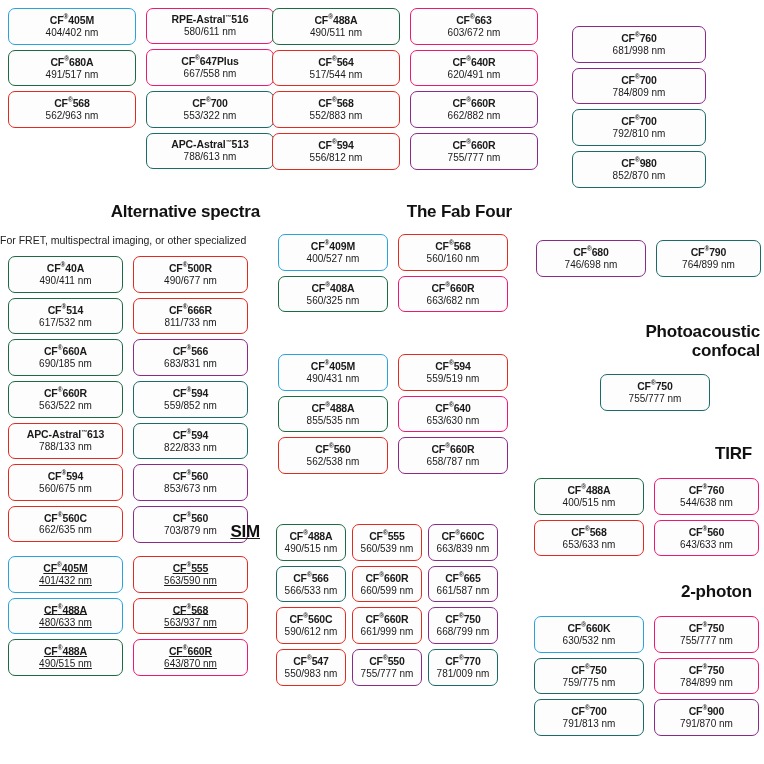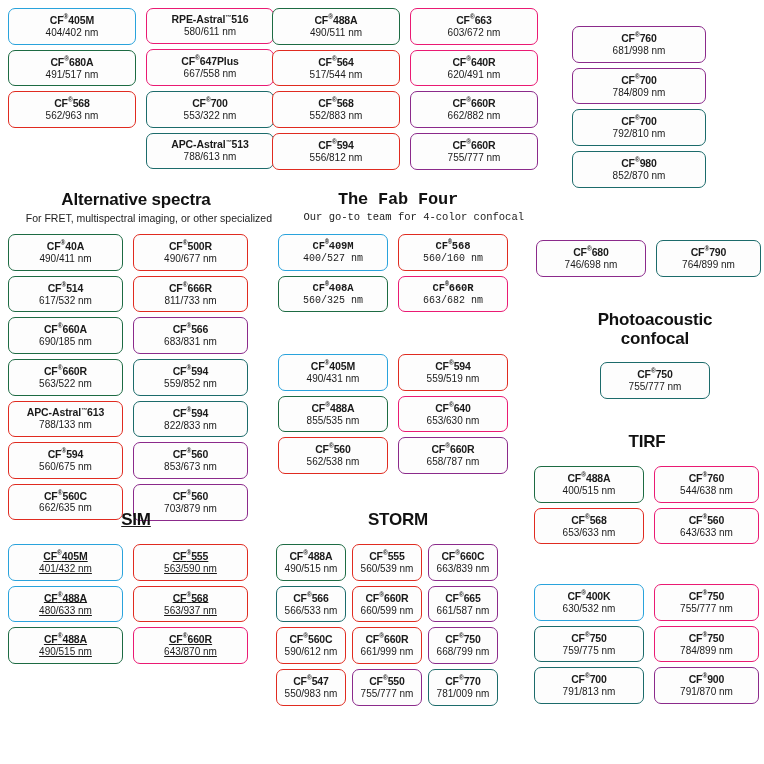--- a/index.html
+++ b/index.html
@@ -61,28 +61,28 @@
   .c-green   { border-color: #1d6b43; }
   .c-teal    { border-color: #1c6b6b; }
   .c-red     { border-color: #e02b20; }
   .c-magenta { border-color: #ea1a73; }
   .c-purple  { border-color: #8b2a8b; }
 
   
   .sec-title {
     font-size: 17px;
     font-weight: bold;
-    text-align: center;
+    text-align: right;
     letter-spacing: -0.2px;
-    margin: 0;
+    margin: 12px;
     color: #111;
   }
   .sec-sub {
     font-size: 10.5px;
-    text-align: right;
+    text-align: left;
     margin: 2px 0 0 0;
     color: #222;
     font-weight: normal;
   }
   .sec-title.two-line { line-height: 1.12; }
 
   
   .block { position: absolute; }
   .cols { display: flex; gap: 10px; }
   .col  { display: flex; flex-direction: column; }
@@ -259,23 +259,22 @@
             <div class="spec">853/673 nm</div>
           </div>
           <div class="chip c-purple">
             <div class="name"><span>CF</span><span class="reg">®</span><span>560</span></div>
             <div class="spec">703/879 nm</div>
           </div>
         </div>
     </div>
   </div>
 
-  <div class="block" style="left:272px; top:190px; width:252px;font-family:Liberation Mono, monospace;">
+  <div class="block" style="left:272px; top:190px; width:252px;">
     <h2 class="sec-title">The Fab Four</h2>
-    <p class="sec-sub">Our go-to team for 4-color confocal</p>
     <div class="cols" style="margin-top:11px; padding-left:6px;">
       <div class="col w-110">
           <div class="chip c-blue">
             <div class="name"><span>CF</span><span class="reg">®</span><span>409M</span></div>
             <div class="spec">400/527 nm</div>
           </div>
           <div class="chip c-green">
             <div class="name"><span>CF</span><span class="reg">®</span><span>408A</span></div>
             <div class="spec">560/325 nm</div>
           </div>
@@ -354,21 +353,20 @@
           </div>
           <div class="chip c-magenta">
             <div class="name"><span>CF</span><span class="reg">®</span><span>660R</span></div>
             <div class="spec">643/870 nm</div>
           </div>
         </div>
     </div>
   </div>
 
   <div class="block" style="left:272px; top:510px; width:252px;">
-    <h2 class="sec-title">STORM</h2>
     <div class="cols" style="margin-top:14px; padding-left:4px; gap:6px;">
       <div class="col w-70">
           <div class="chip c-green">
             <div class="name"><span>CF</span><span class="reg">®</span><span>488A</span></div>
             <div class="spec">490/515 nm</div>
           </div>
           <div class="chip c-teal">
             <div class="name"><span>CF</span><span class="reg">®</span><span>566</span></div>
             <div class="spec">566/533 nm</div>
           </div>
@@ -472,24 +470,25 @@
           </div>
           <div class="chip c-magenta">
             <div class="name"><span>CF</span><span class="reg">®</span><span>560</span></div>
             <div class="spec">643/633 nm</div>
           </div>
         </div>
     </div>
   </div>
 
   <div class="block" style="left:530px; top:570px; width:234px;">
+    <h2 class="sec-title">2-photon</h2>
     <div class="cols" style="margin-top:14px; padding-left:4px;">
       <div class="col w-110">
           <div class="chip c-blue">
-            <div class="name"><span>CF</span><span class="reg">®</span><span>400K</span></div>
+            <div class="name"><span>CF</span><span class="reg">®</span><span>660K</span></div>
             <div class="spec">630/532 nm</div>
           </div>
           <div class="chip c-teal">
             <div class="name"><span>CF</span><span class="reg">®</span><span>750</span></div>
             <div class="spec">759/775 nm</div>
           </div>
           <div class="chip c-teal">
             <div class="name"><span>CF</span><span class="reg">®</span><span>700</span></div>
             <div class="spec">791/813 nm</div>
           </div>

